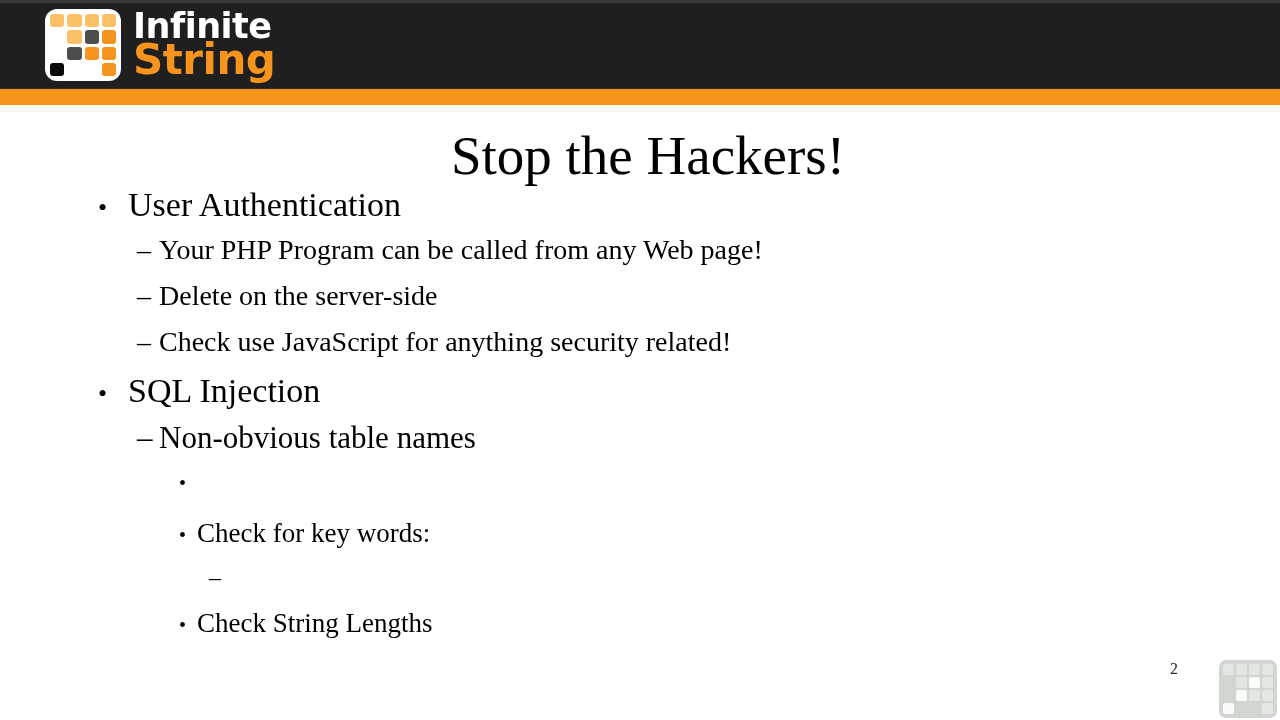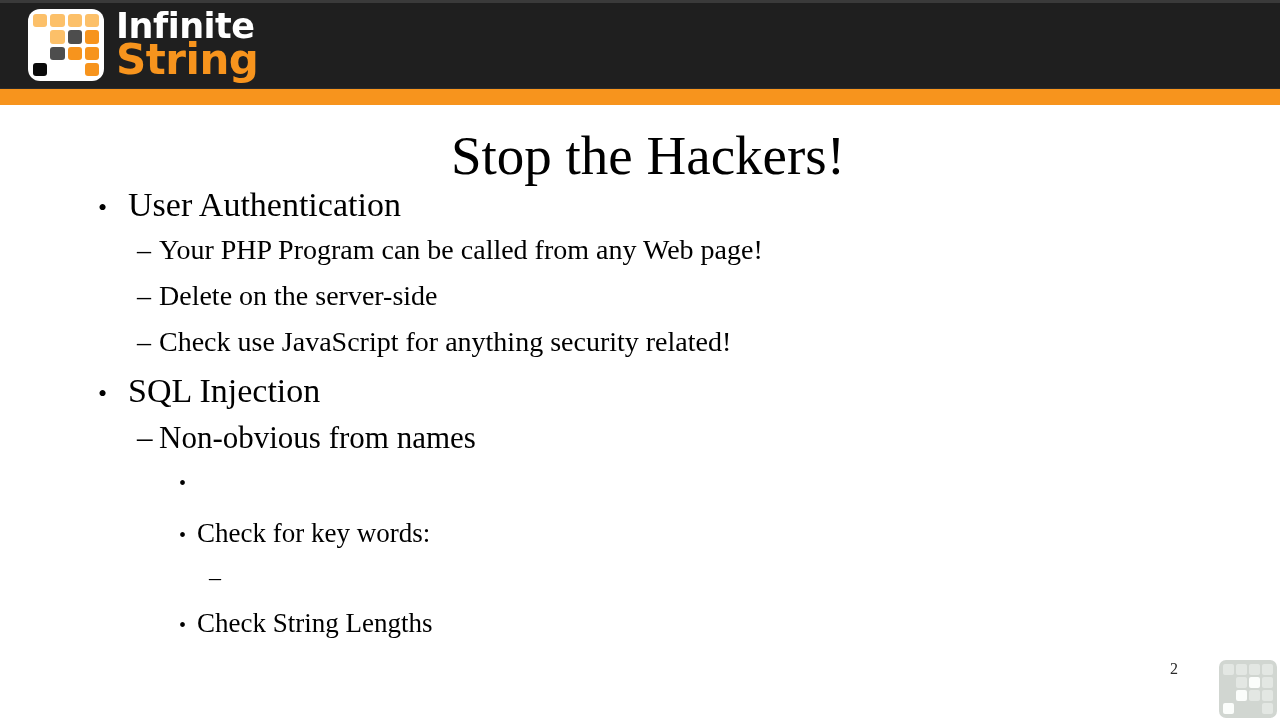--- a/index.html
+++ b/index.html
@@ -32,21 +32,21 @@
     width: 1280px;
     height: 17px;
     background: #f7941d;
     border-top: 1px solid #2b2b2b;
     box-sizing: border-box;
   }
 
   
   #logo-lockup {
     position: absolute;
-    left: 28px; top: 8px;
+    left: 45px; top: 8px;
     height: 74px;
     display: flex;
     align-items: center;
     gap: 12px;
   }
   #logo-mark {
     width: 76px;
     height: 72px;
     background: #ffffff;
     border-radius: 12px;
@@ -239,21 +239,21 @@
     <span class="text">Check use JavaScript for anything security related!</span>
   </div>
 
   <div class="line lvl1">
     <span class="marker">•</span>
     <span class="text">SQL Injection</span>
   </div>
 
   <div class="line lvl2b">
     <span class="marker">–</span>
-    <span class="text">Non-obvious from names</span>
+    <span class="text">Non-obvious table names</span>
   </div>
 
   <div class="line lvl3">
     <span class="marker">•</span>
   </div>
 
   <div class="line lvl3">
     <span class="marker">•</span>
     <span class="text">Check for key words:</span>
   </div>

